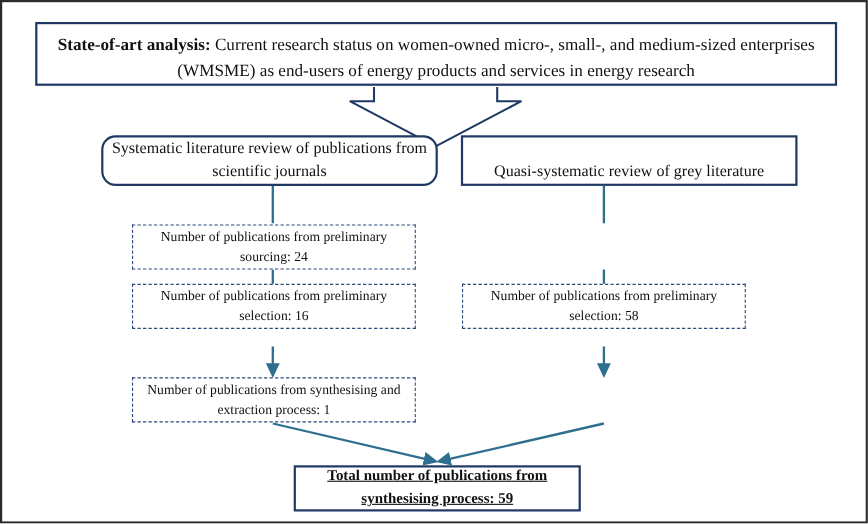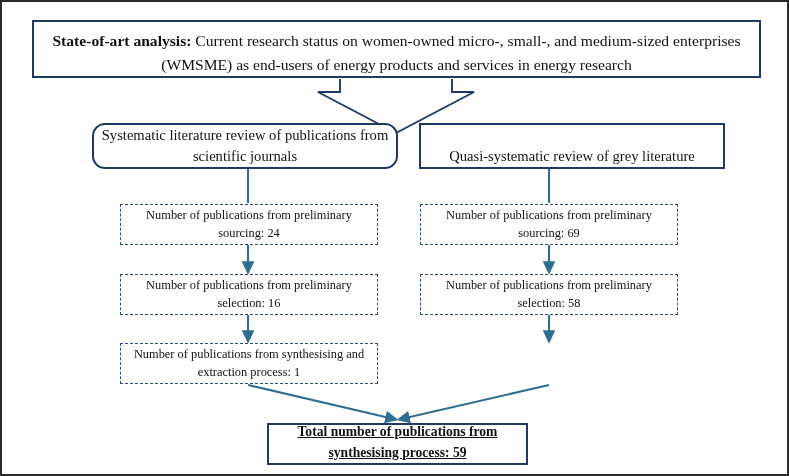--- a/index.html
+++ b/index.html
@@ -79,21 +79,21 @@
     height: 46px;
     font-size: 14.6px;
     line-height: 1.45;
     margin-left: 40px;
   }
 
   
   .col-left  { left: 118px; width: 258px; }
   .col-right { left: 418px; width: 258px; }
   .row-1 { top: 202px; height: 41px; }
-  .row-2 { top: 272px; height: 41px; }
+  .row-2 { top: 256px; height: 41px; }
   .row-3 { top: 341px; height: 41px; }
 
   
   #total-box {
     left: 265px;
     top: 421px;
     width: 261px;
     height: 42px;
     font-size: 13.6px;
     font-weight: bold;
@@ -158,23 +158,20 @@
   <div class="dashed-box col-left row-1">
     <span>Number of publications from preliminary sourcing: 24</span>
   </div>
   <div class="dashed-box col-left row-2">
     <span>Number of publications from preliminary selection: 16</span>
   </div>
   <div class="dashed-box col-left row-3">
     <span>Number of publications from synthesising and extraction process: 1</span>
   </div>
 
-  <div class="dashed-box col-right row-1">
-    <span>Number of publications from preliminary sourcing: 69</span>
-  </div>
   <div class="dashed-box col-right row-2">
     <span>Number of publications from preliminary selection: 58</span>
   </div>
 
   <div class="solid-box" id="total-box">
     <span>Total number of publications from synthesising process: 59</span>
   </div>
 
 </div>
 

